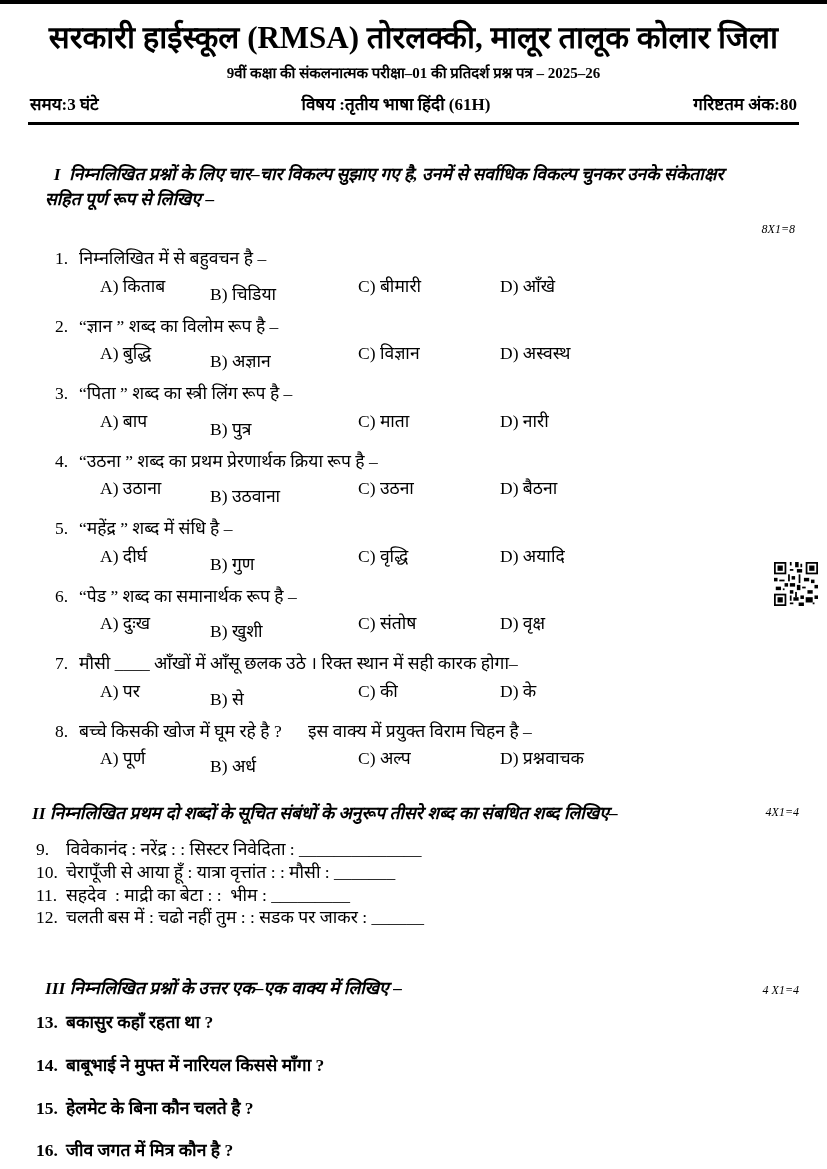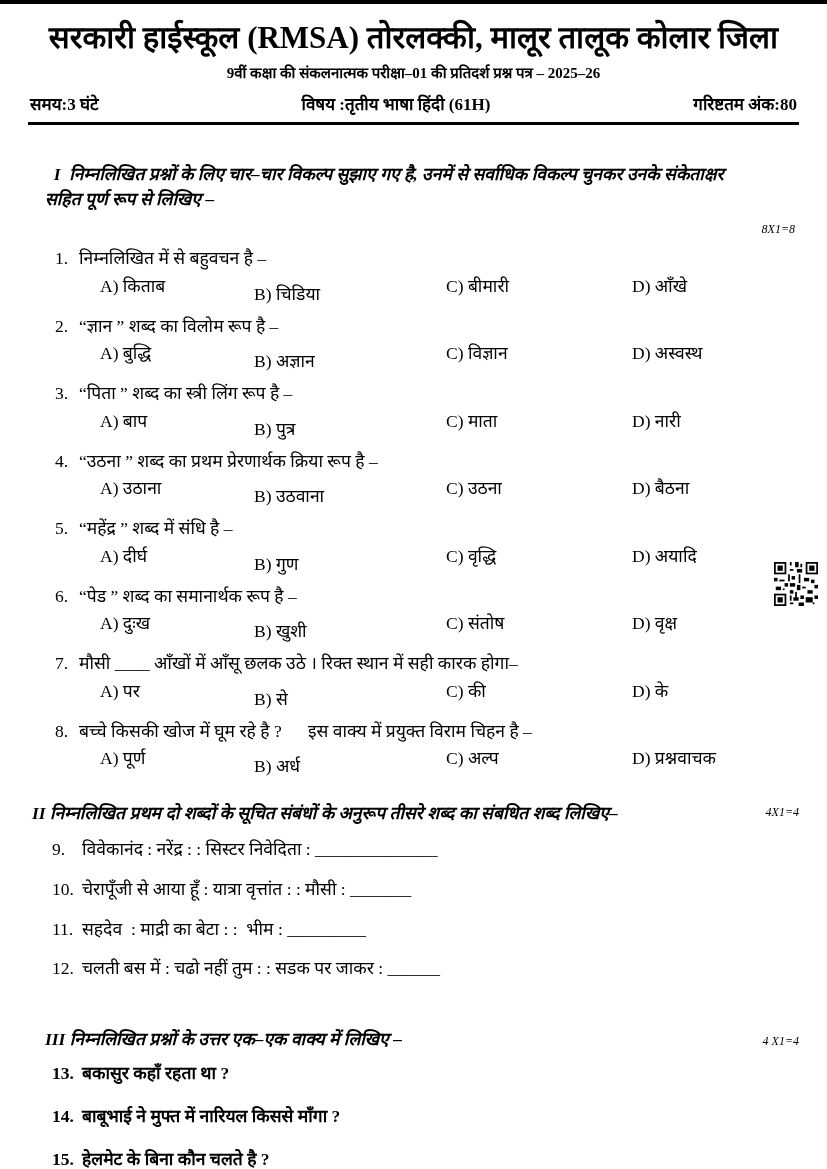--- a/index.html
+++ b/index.html
@@ -10,31 +10,31 @@
   .exam-title{text-align:center;font-weight:bold;font-size:15px;margin-top:6px;}
   .info-row{display:flex;justify-content:space-between;padding:0 30px;font-weight:bold;font-size:17px;margin-top:10px;align-items:center;}
   .rule{border-top:3px solid #000;margin:7px 28px 0 28px;}
   .sec1-heading{position:relative;margin:12px 90px 0 45px;font-weight:bold;font-style:italic;font-size:17.5px;line-height:1.45;white-space:pre-wrap;}
   .marks{font-weight:normal;font-style:italic;font-size:12px;}
   .marks-abs{position:absolute;right:-58px;bottom:0;}
   .mcq{margin-top:9px;}
   .mcq:first-of-type{margin-top:26px;}
   .q-line{padding-left:55px;font-size:17.5px;line-height:1.3;white-space:pre-wrap;}
   .q-num{display:inline-block;min-width:24px;}
-  .opt-row{display:flex;padding-left:100px;font-size:17.5px;line-height:1.3;margin-top:5px;gap:44px;}
+  .opt-row{display:flex;padding-left:100px;font-size:17.5px;line-height:1.3;margin-top:5px;}
   .opt{white-space:pre-wrap;}
   .opt.o1{width:110px;}
   .opt.o2{width:148px;margin-top:8px;}
   .opt.o3{width:142px;}
   .sec-flex{display:flex;justify-content:space-between;align-items:baseline;margin:0 28px 0 32px;font-weight:bold;font-style:italic;font-size:17.5px;}
   .sec2-flex{margin-top:22px;align-items:center;}
   .sec3-flex{margin-top:46px;margin-left:45px;}
-  .fill-q{padding-left:52px;font-size:17.5px;line-height:1.3;white-space:pre-wrap;}
+  .fill-q{padding-left:36px;font-size:17.5px;line-height:1.3;white-space:pre-wrap;}
   .fill-q .q-num{min-width:30px;}
-  .s2q{margin-top:17px;}
+  .s2q{}
   .s2q.first{margin-top:14px;}
   .s3q{margin-top:20px;font-weight:bold;}
   .s3q.first{margin-top:12px;}
   .qr{position:absolute;left:774px;top:562px;width:44px;height:44px;}
 </style>
 </head>
 <body>
 
 <div class="topbar"></div>
 

